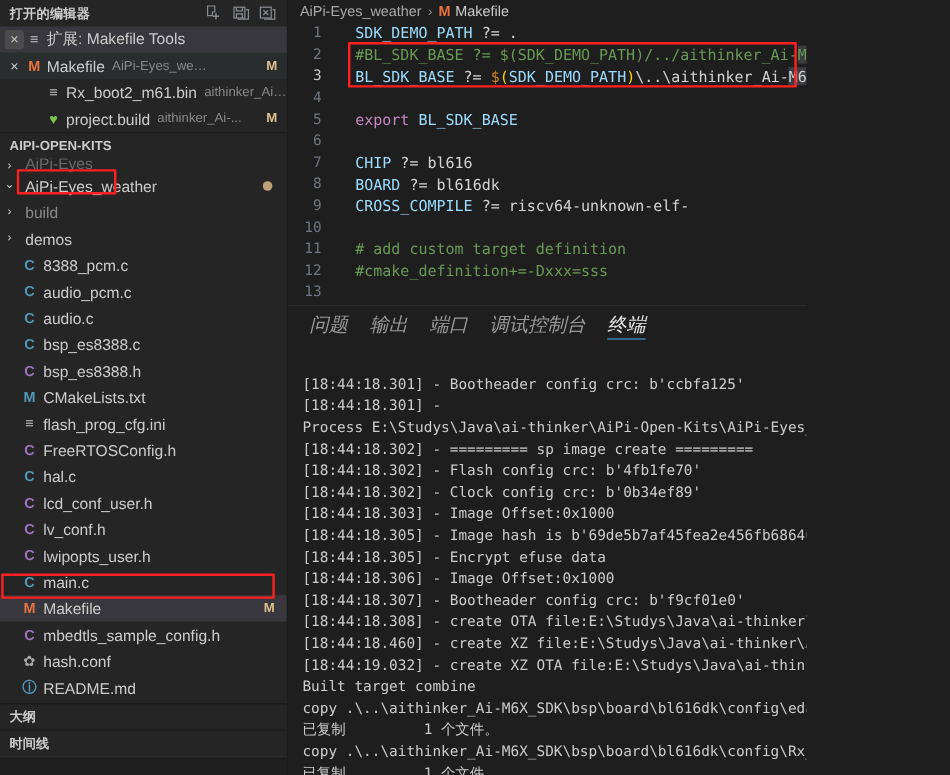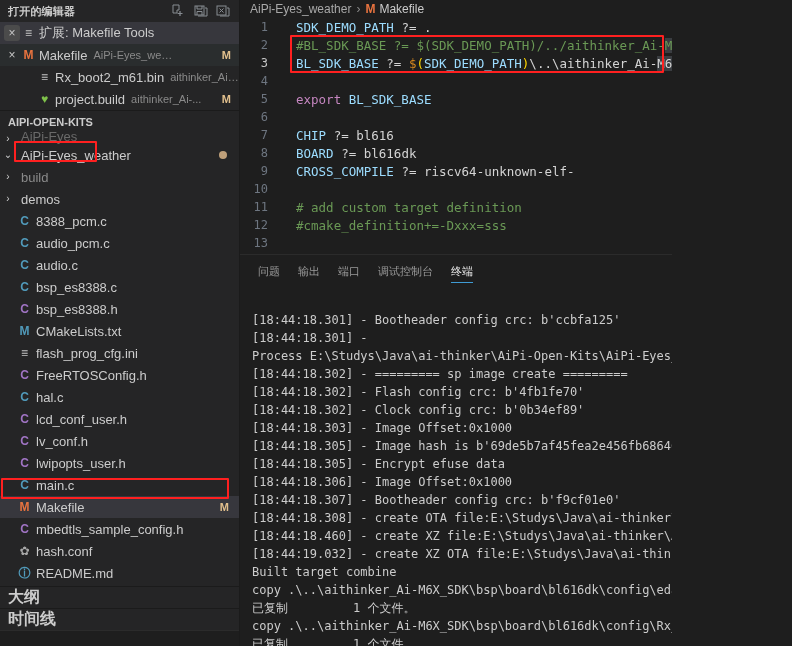--- a/index.html
+++ b/index.html
@@ -80,21 +80,21 @@
   .mod-badge { position: absolute; right: 10px; color: #e2c08d;
                font-size: 11px; font-weight: bold; }
   .dot-badge { position: absolute; right: 12px; width: 8px; height: 8px;
                border-radius: 50%; background: #bfa07a; }
   .hl-box {
     position: absolute; border: 2px solid #ff2020;
     pointer-events: none; border-radius: 1px;
   }
   .sb-footer-row {
     height: 22px; display: flex; align-items: center;
-    padding-left: 8px; font-size: 16px; font-weight: bold;
+    padding-left: 8px; font-size: 11px; font-weight: bold;
     color: #cccccc; border-top: 1px solid #1b1b1b; flex: 0 0 22px;
   }
   .statusbar {
     height: 16px; background: #1e1e1e; flex: 0 0 16px;
     border-top: 1px solid #2b2b2b;
   }
 
   
   .main { flex: 1 1 auto; display: flex; flex-direction: column;
           background: #1e1e1e; min-width: 0; }
@@ -131,21 +131,22 @@
   .caret { display:inline-block; width:1px; height:14px;
            background:#d4d4d4; vertical-align:-2px; }
 
   
   .panel { flex: 1 1 auto; display: flex; flex-direction: column;
            background: #1e1e1e; border-top: 1px solid #2b2b2b;
            min-height: 0; }
   .panel-tabs {
     height: 32px; display: flex; align-items: flex-start;
     gap: 18px; padding-left: 18px; flex: 0 0 32px;
-    font-size: 11px;
+    font-size: 16px;
+    font-style: italic;
   }
   .ptab { color: #9a9a9a; position: relative; height: 32px;
           display: flex; align-items: center; }
   .ptab.active { color: #e7e7e7; }
   .ptab.active::after {
     content: ""; position: absolute; left: 0; right: 0; bottom: 4px;
     height: 1px; background: #3f9bd4;
   }
   .terminal {
     flex: 1 1 auto; overflow: hidden; padding: 6px 0 0 12px;

